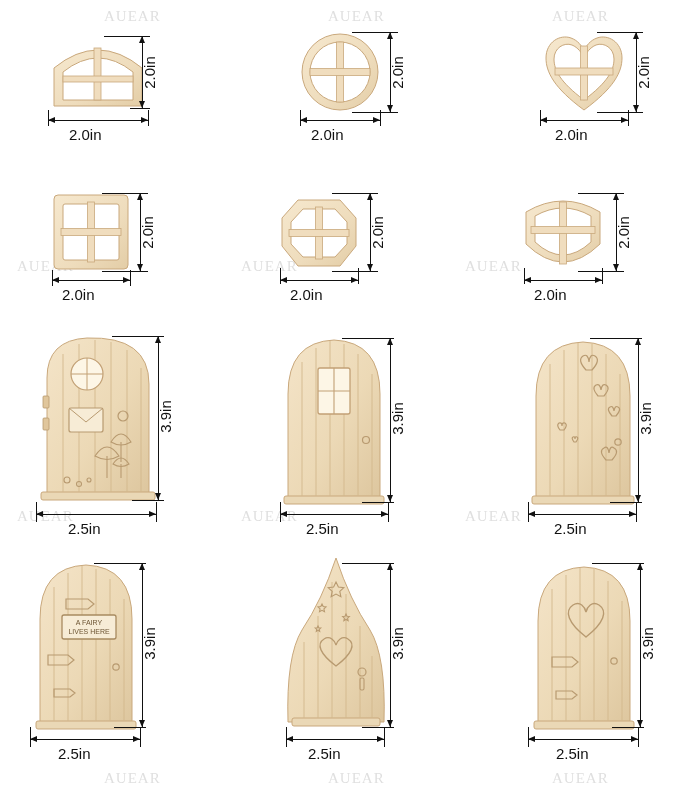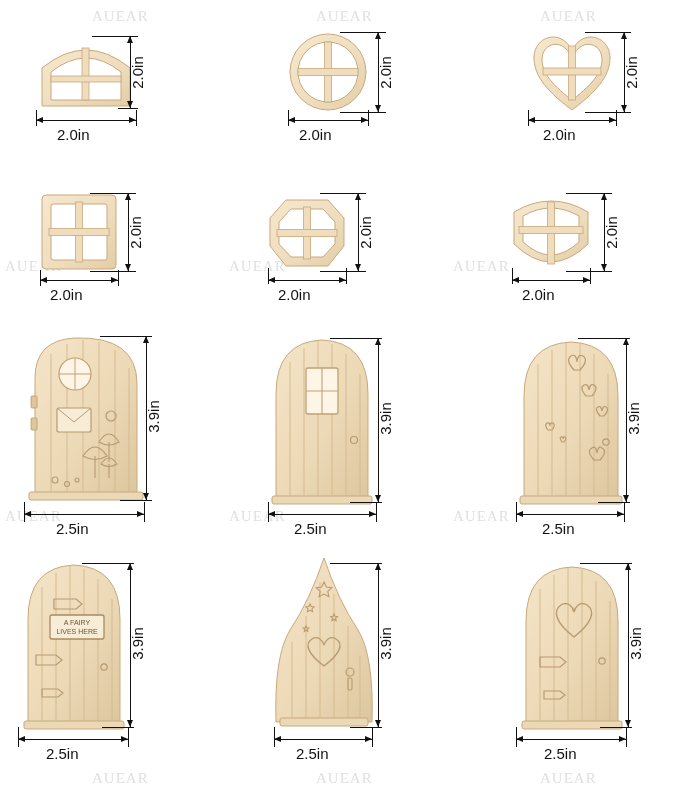--- a/index.html
+++ b/index.html
@@ -11,21 +11,21 @@
     width: 679px;
     height: 798px;
     position: relative;
     overflow: hidden;
     font-family: "Liberation Sans", sans-serif;
     color: #1a1a1a;
   }
 
   #sheet {
     position: absolute;
-    left: 0; top: 0;
+    left: 12px; top: 0;
     width: 584px;
     height: 798px;
   }
 
   
   .wm {
     position: absolute;
     font-family: "Liberation Serif", serif;
     font-size: 15px;
     letter-spacing: 1px;

